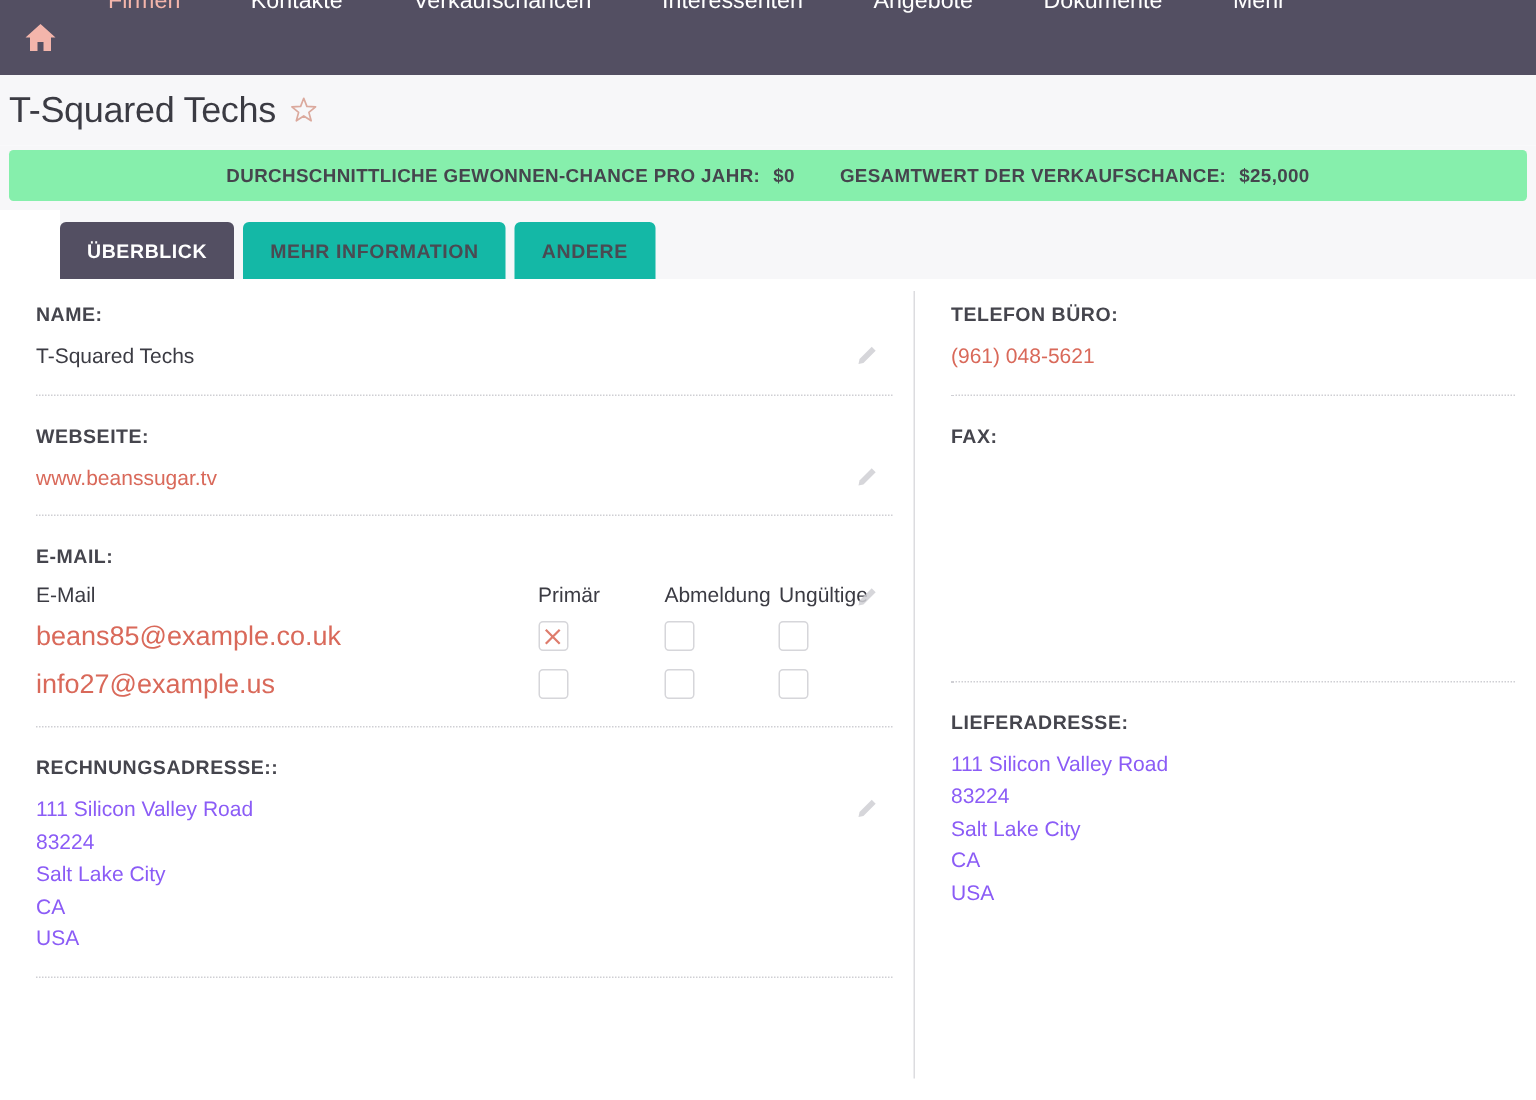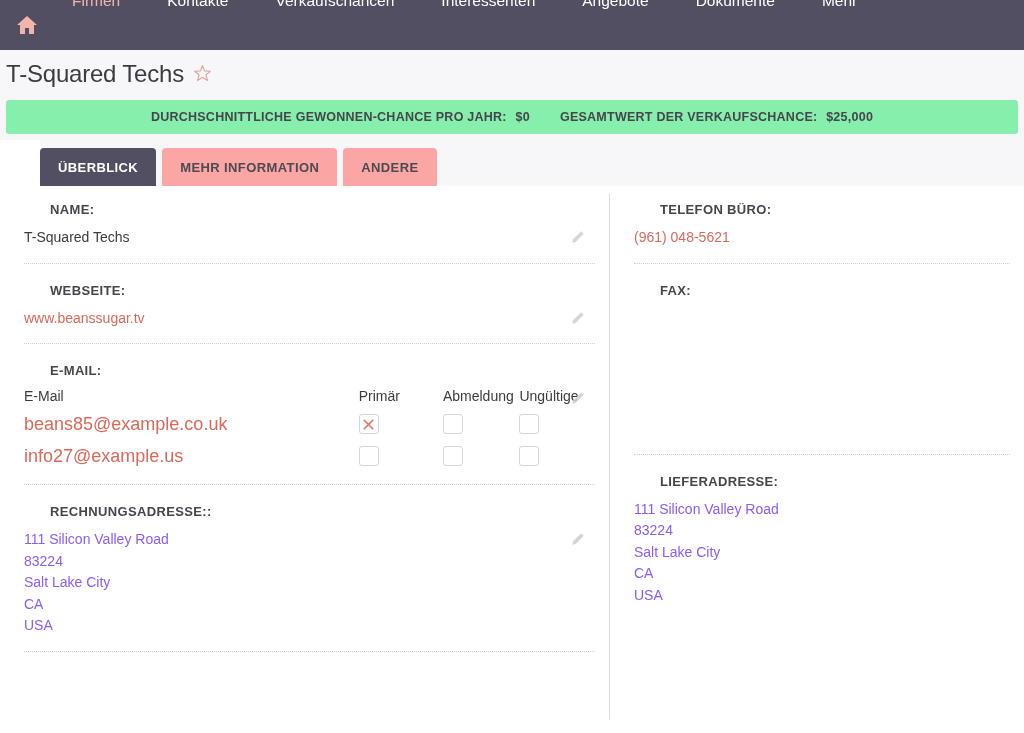--- a/index.html
+++ b/index.html
@@ -101,21 +101,21 @@
   }
   .tab {
     height: 38px;
     display: flex;
     align-items: center;
     padding: 0 18px;
     font-size: 13px;
     font-weight: bold;
     letter-spacing: 0.4px;
     border-radius: 4px 4px 0 0;
-    background: #fca5a5;
+    background: #14b8a6;
     color: #4a4a52;
     cursor: pointer;
   }
   .tab.active {
     background: #534f62;
     color: #ffffff;
   }
 
   
   .content {
@@ -138,21 +138,20 @@
     margin-bottom: 11px;
   }
   .field.no-rule { border-bottom: none; }
 
   .field-label {
     font-size: 13px;
     font-weight: bold;
     color: #45454d;
     letter-spacing: 0.35px;
     padding: 8px 0 10px 0;
-    margin-left: 26px;
   }
   .field-value {
     font-size: 14px;
     color: #3b3b43;
     line-height: 21.5px;
     padding-bottom: 8px;
   }
   .field-value.link { color: #d9695a; cursor: pointer; }
   .field-value.empty { min-height: 34px; }
 

